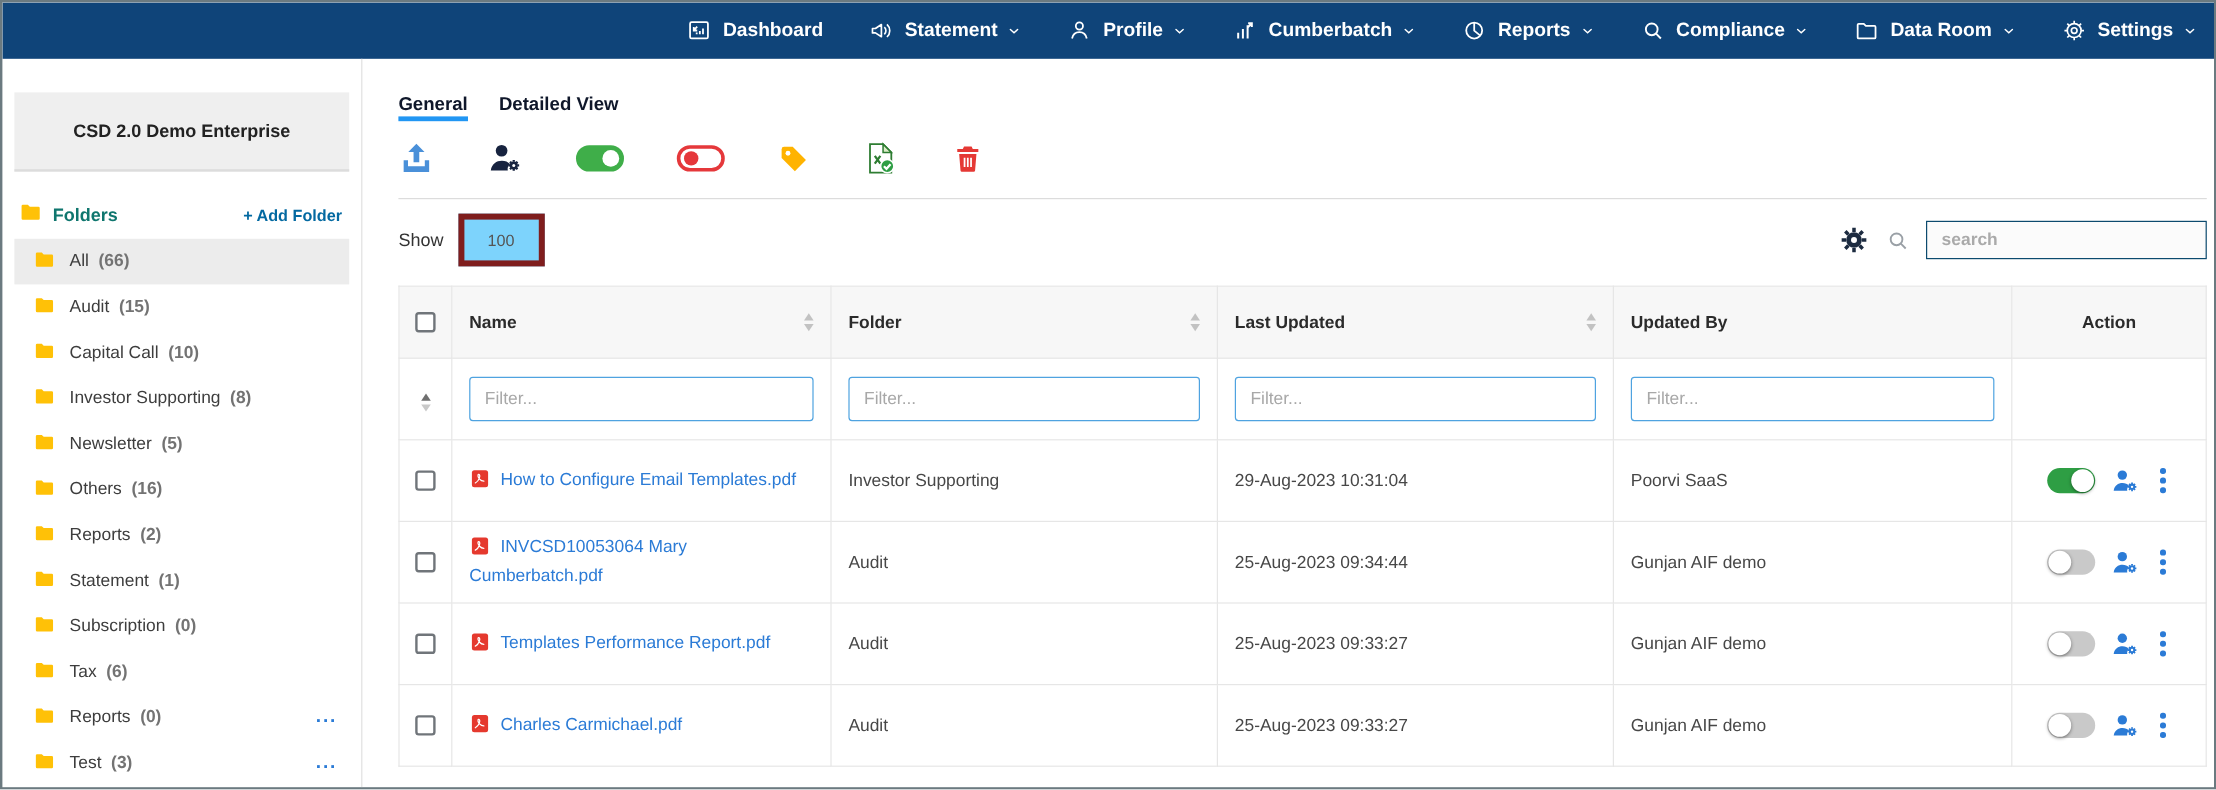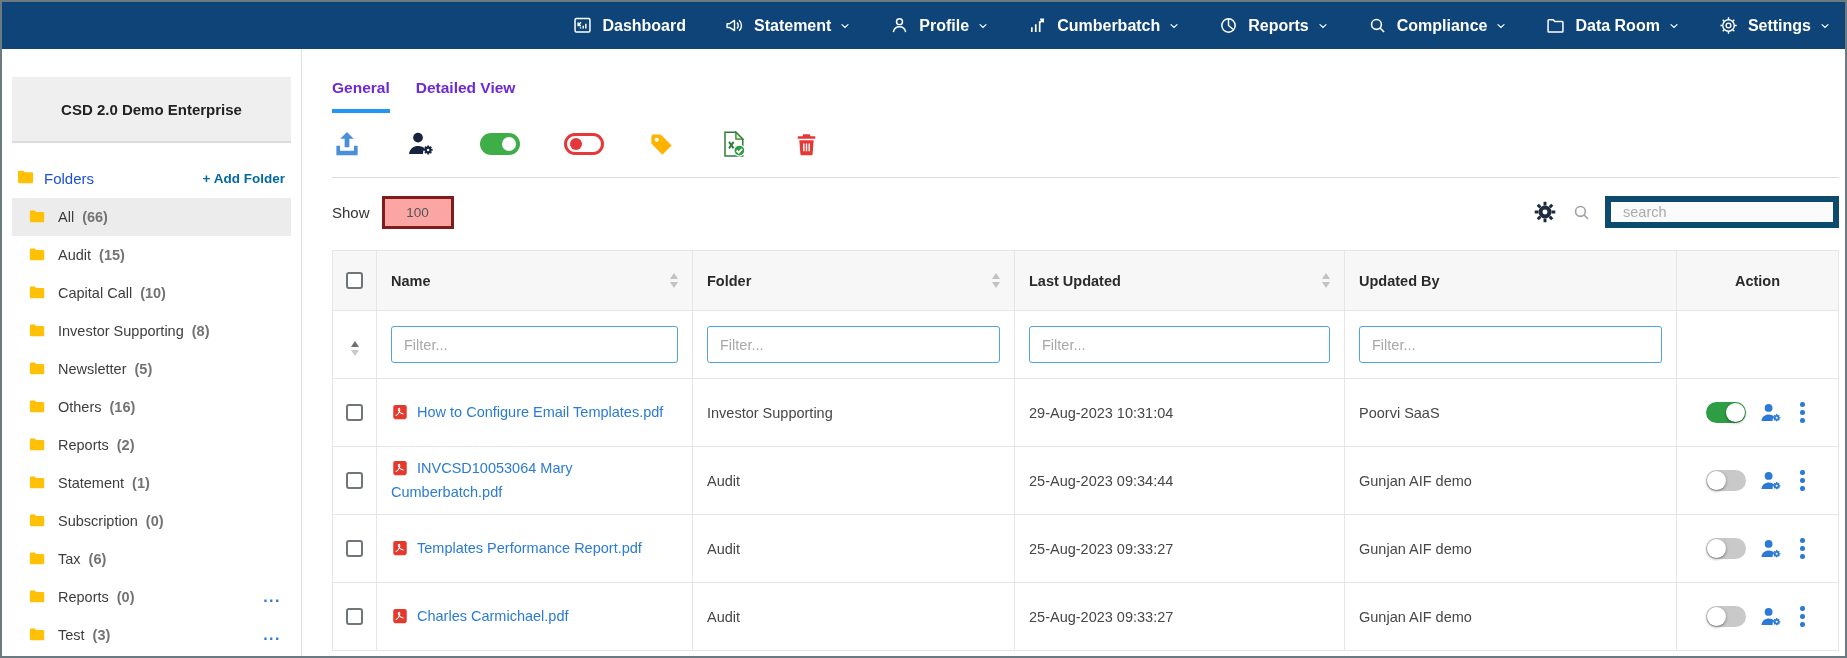--- a/index.html
+++ b/index.html
@@ -14,48 +14,48 @@
   .chev { margin-left: -1px; display: flex; align-items: center; }
 
   
   .content { flex: 1; display: flex; min-height: 0; }
   .sidebar { width: 300px; flex: 0 0 300px; border-right: 1px solid #e0e0e0; padding: 28px 10px 0 10px; }
   .main { flex: 1; padding: 30px 6px 0 30px; min-width: 0; }
 
   
   .ent-box { height: 66px; background: #efefef; border-bottom: 2px solid #dcdcdc; display: flex; align-items: center; justify-content: center; font-size: 15px; font-weight: bold; color: #222; }
   .folders-head { margin-top: 24px; display: flex; align-items: center; padding: 0 6px 0 4px; gap: 9px; }
-  .folders-head .fh-label { font-size: 15px; font-weight: normal; color: #1d4ed8; }
+  .folders-head .fh-label { font-size: 15px; font-weight: bold; color: #0f766e; }
   .add-folder { margin-left: auto; color: #0369a1; font-size: 13.5px; font-weight: 700; cursor: pointer; text-decoration: none; }
   .folder-list { list-style: none; margin-top: 8px; }
   .folder-item { height: 38px; display: flex; align-items: center; gap: 12px; padding: 0 10px 0 16px; font-size: 14.5px; color: #3d3d3d; cursor: pointer; }
   .folder-item.active { background: #ececec; }
   .fcount { color: #737373; font-weight: bold; margin-left: -4px; }
   .more-dots { margin-left: auto; color: #2B7BD6; font-weight: bold; font-size: 16px; letter-spacing: 1.5px; line-height: 10px; cursor: pointer; }
 
   
   .tabs { display: flex; gap: 26px; }
-  .tab { font-size: 15.5px; font-weight: bold; color: #6d28d9; padding-bottom: 12px; cursor: pointer; border-bottom: 4px solid transparent; }
+  .tab { font-size: 15.5px; font-weight: bold; color: #0f172a; cursor: pointer; border-bottom: 4px solid transparent; }
   .tab.active { border-bottom-color: #2196F3; }
 
   
   .toolbar { margin-top: 14px; display: flex; align-items: center; gap: 44px; height: 34px; }
   .tb-btn { display: flex; align-items: center; justify-content: center; cursor: pointer; }
   .toggle-demo-on { width: 40px; height: 22px; border-radius: 11px; background: #3fae49; position: relative; }
   .toggle-demo-on .knob { position: absolute; right: 4px; top: 4px; width: 14px; height: 14px; border-radius: 50%; background: #fff; }
   .toggle-demo-off { width: 40px; height: 22px; border-radius: 11px; border: 3px solid #e5383b; background: #fff; position: relative; }
   .toggle-demo-off .knob { position: absolute; left: 3px; top: 2px; width: 12px; height: 12px; border-radius: 50%; background: #e5383b; }
   .divider { margin-top: 16px; border: 0; border-top: 1px solid #dcdcdc; }
 
   
   .list-controls { margin-top: 16px; display: flex; align-items: center; justify-content: space-between; height: 36px; }
   .show-group { display: flex; align-items: center; gap: 12px; font-size: 15px; color: #333; }
-  .show-box { min-width: 72px; height: 33px; border: 3px solid #7f1d1d; background: #fca5a5; display: flex; align-items: center; justify-content: center; font-size: 13.5px; color: #555; cursor: pointer; }
+  .show-box { min-width: 72px; height: 44px; border: 5px solid #7f1d1d; background: #7dd3fc; display: flex; align-items: center; justify-content: center; font-size: 13.5px; color: #555; cursor: pointer; }
   .search-group { display: flex; align-items: center; gap: 13px; }
-  .search-input { width: 234px; height: 32px; border: 6px solid #0c4a6e; background: #fbfbfb; padding: 0 12px; font-size: 14.5px; color: #0f766e; font-family: "Liberation Sans", sans-serif; }
+  .search-input { width: 234px; height: 32px; border: 1px solid #0c4a6e; background: #fbfbfb; padding: 0 12px; font-size: 14.5px; color: #0f766e; font-family: "Liberation Sans", sans-serif; font-weight: bold; }
   .search-input::placeholder { color: #aaa; }
 
   
   table.grid { margin-top: 20px; width: 100%; border-collapse: collapse; table-layout: fixed; }
   .grid th, .grid td { border: 1px solid #e6e6e6; padding: 0 14px; font-size: 14.5px; }
   .grid thead tr.header-row { background: #f7f7f7; height: 60px; }
   .grid th { text-align: left; color: #2b2b2b; font-weight: bold; }
   .grid th.c-action-h { text-align: center; }
   .th-flex { display: flex; align-items: center; }
   .sort-arrows { margin-left: auto; display: flex; flex-direction: column; gap: 3px; cursor: pointer; padding-left: 8px; }

